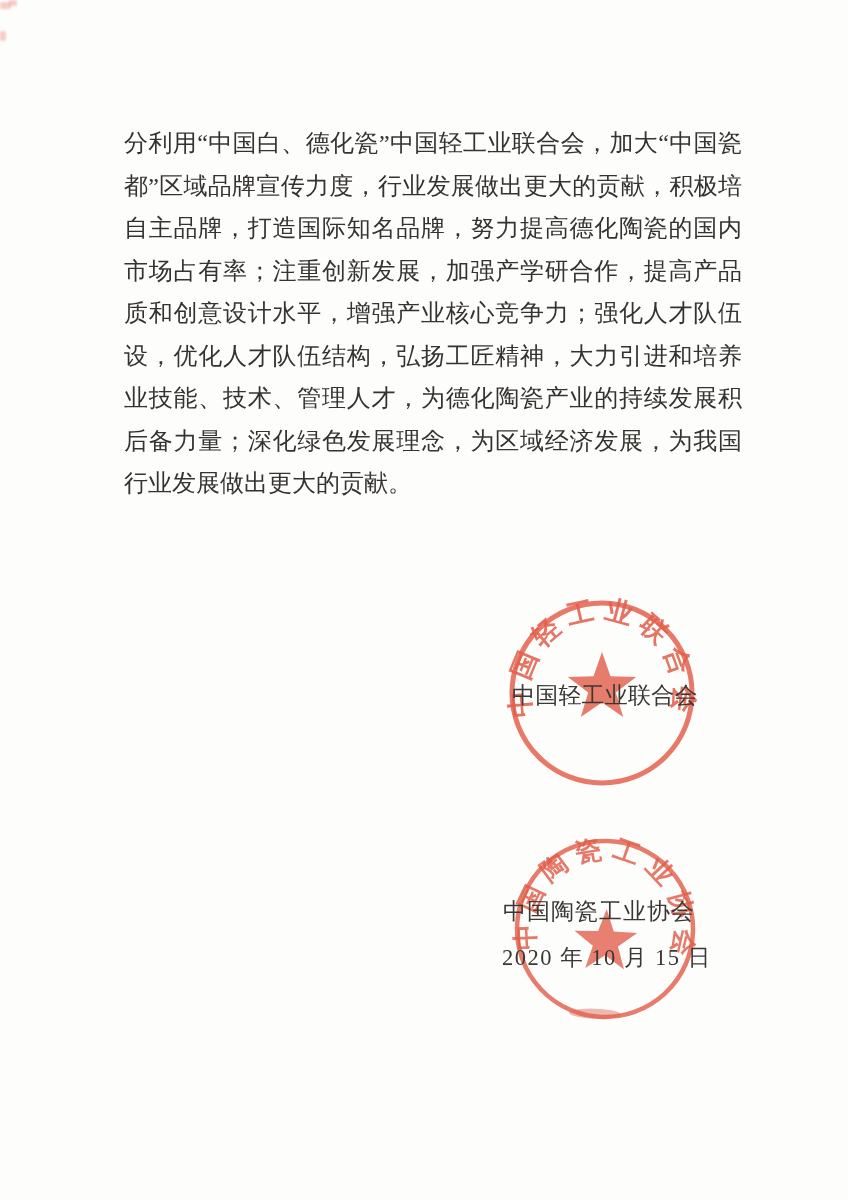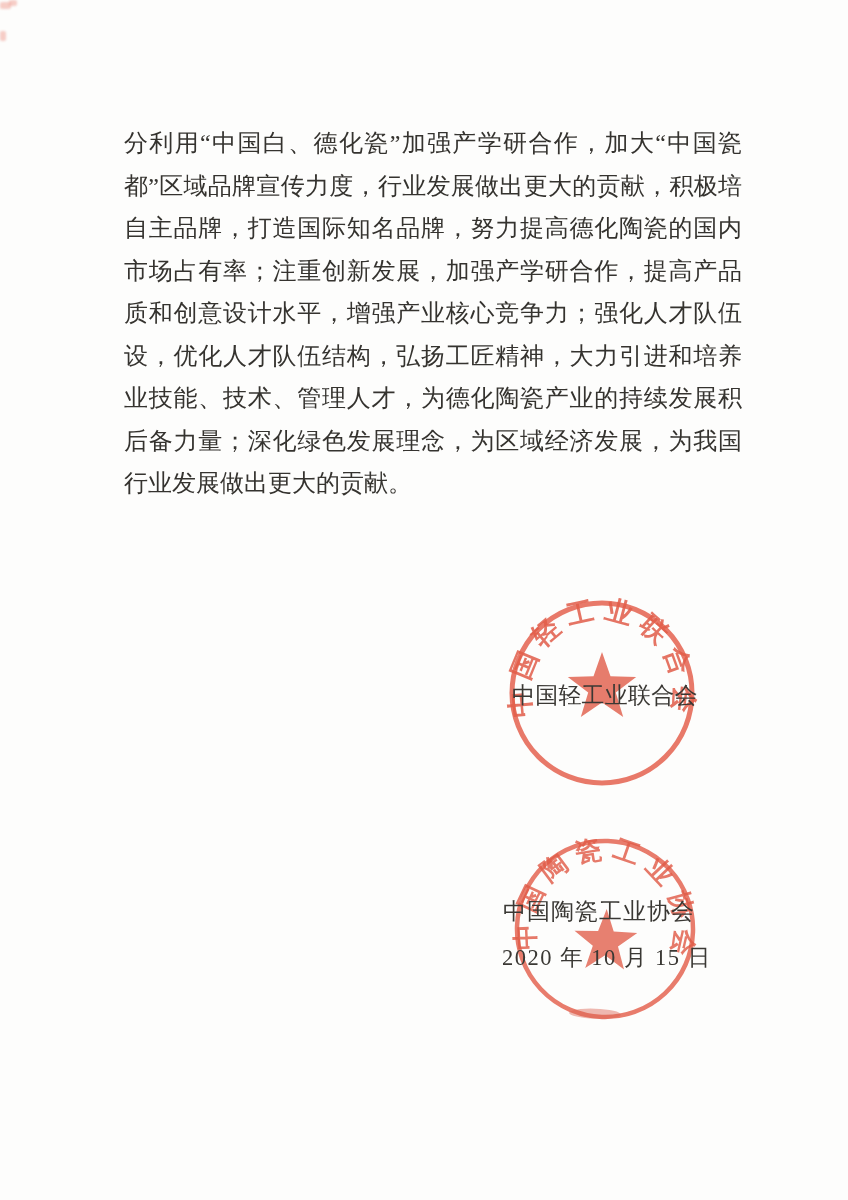--- a/index.html
+++ b/index.html
@@ -78,21 +78,21 @@
 </head>
 <body>
 
 <div class="paper">
 
   <div class="speck s1"></div>
   <div class="speck s2"></div>
   <div class="speck s3"></div>
 
   <div class="text-block">
-    <div class="jline">分利用“中国白、德化瓷”加强产学研合作，加大“中国瓷</div>
+    <div class="jline">分利用“中国白、德化瓷”中国轻工业联合会，加大“中国瓷</div>
     <div class="jline">都”区域品牌宣传力度，行业发展做出更大的贡献，积极培育</div>
     <div class="jline">自主品牌，打造国际知名品牌，努力提高德化陶瓷的国内外</div>
     <div class="jline">市场占有率；注重创新发展，加强产学研合作，提高产品品</div>
     <div class="jline">质和创意设计水平，增强产业核心竞争力；强化人才队伍建</div>
     <div class="jline">设，优化人才队伍结构，弘扬工匠精神，大力引进和培养专</div>
     <div class="jline">业技能、技术、管理人才，为德化陶瓷产业的持续发展积蓄</div>
     <div class="jline">后备力量；深化绿色发展理念，为区域经济发展，为我国陶瓷</div>
     <div class="jline last">行业发展做出更大的贡献。</div>
   </div>
 

